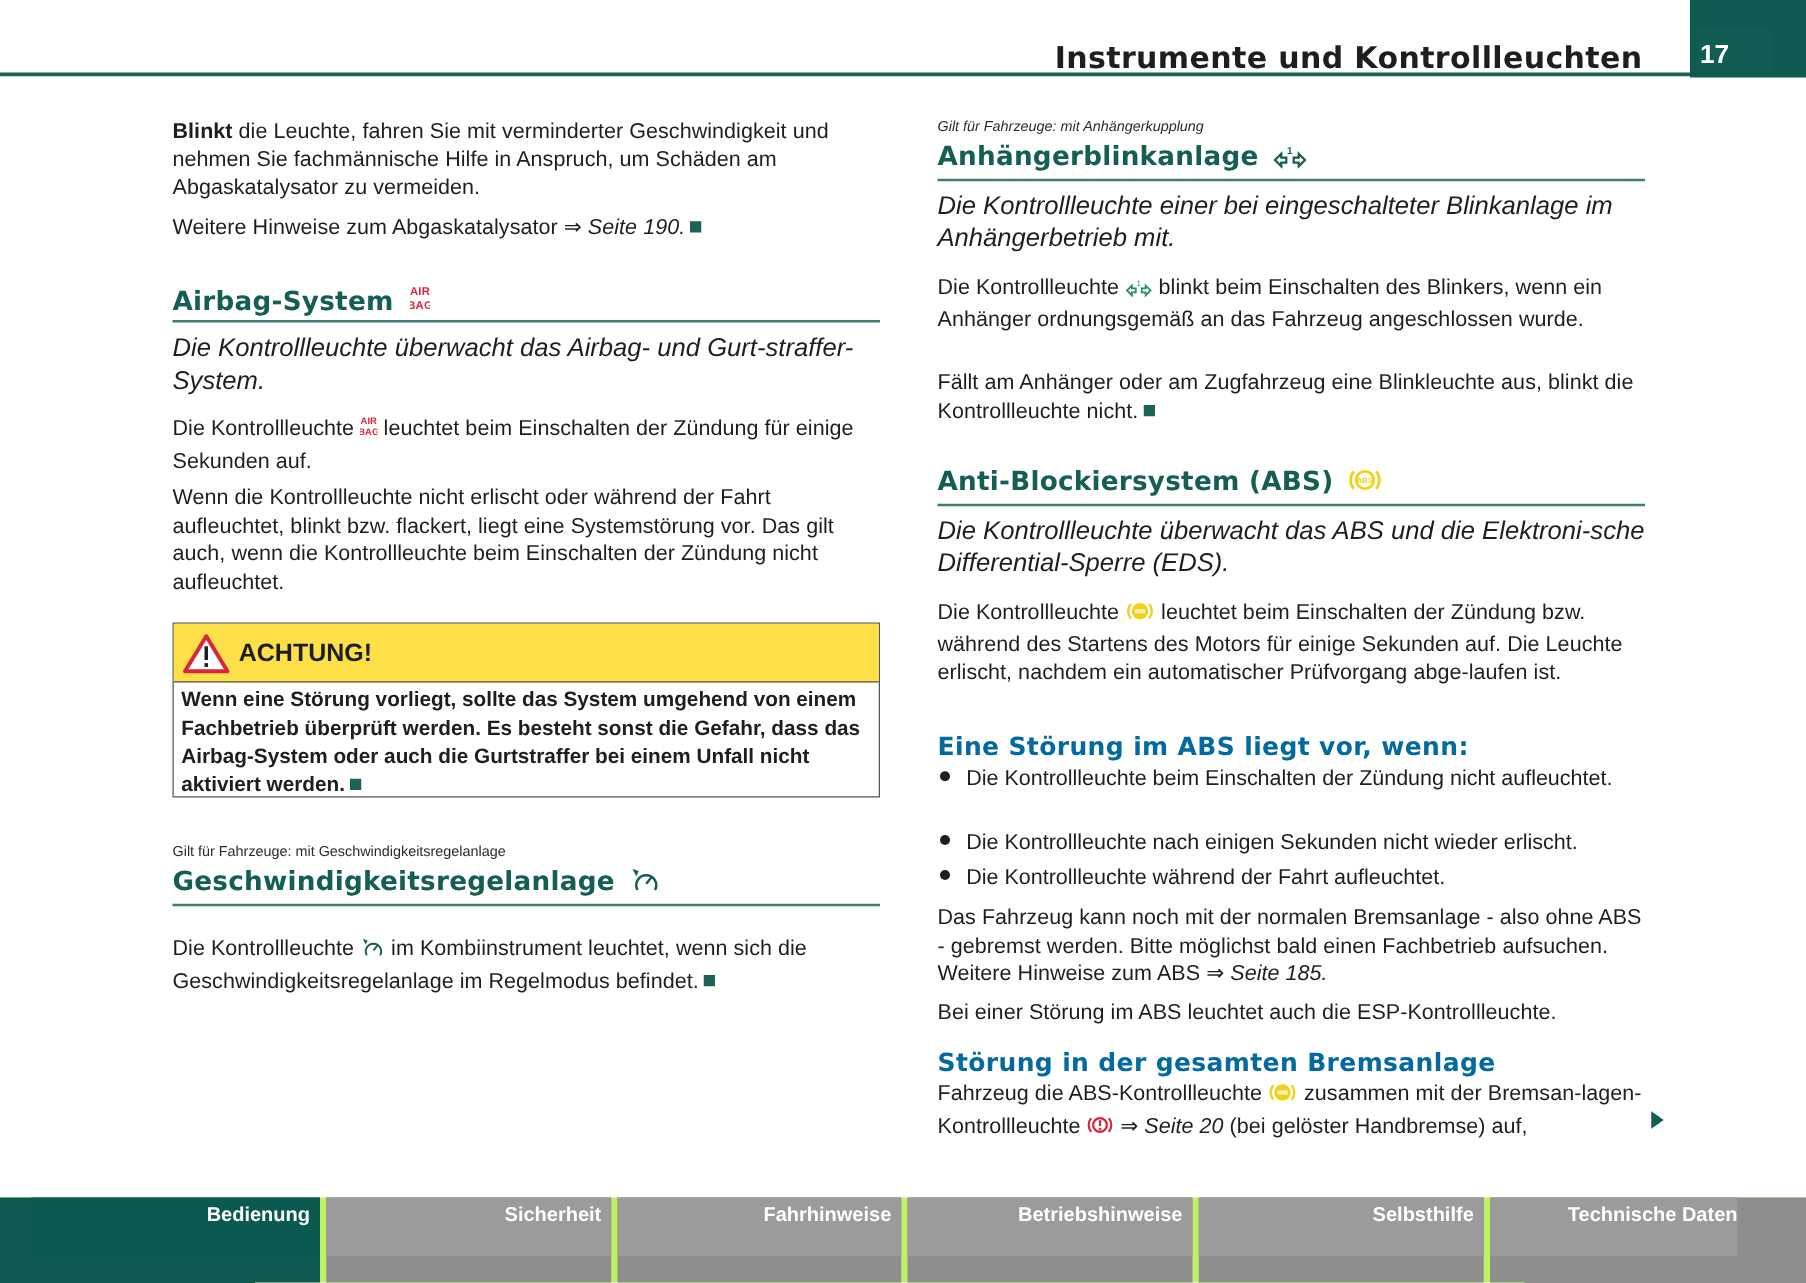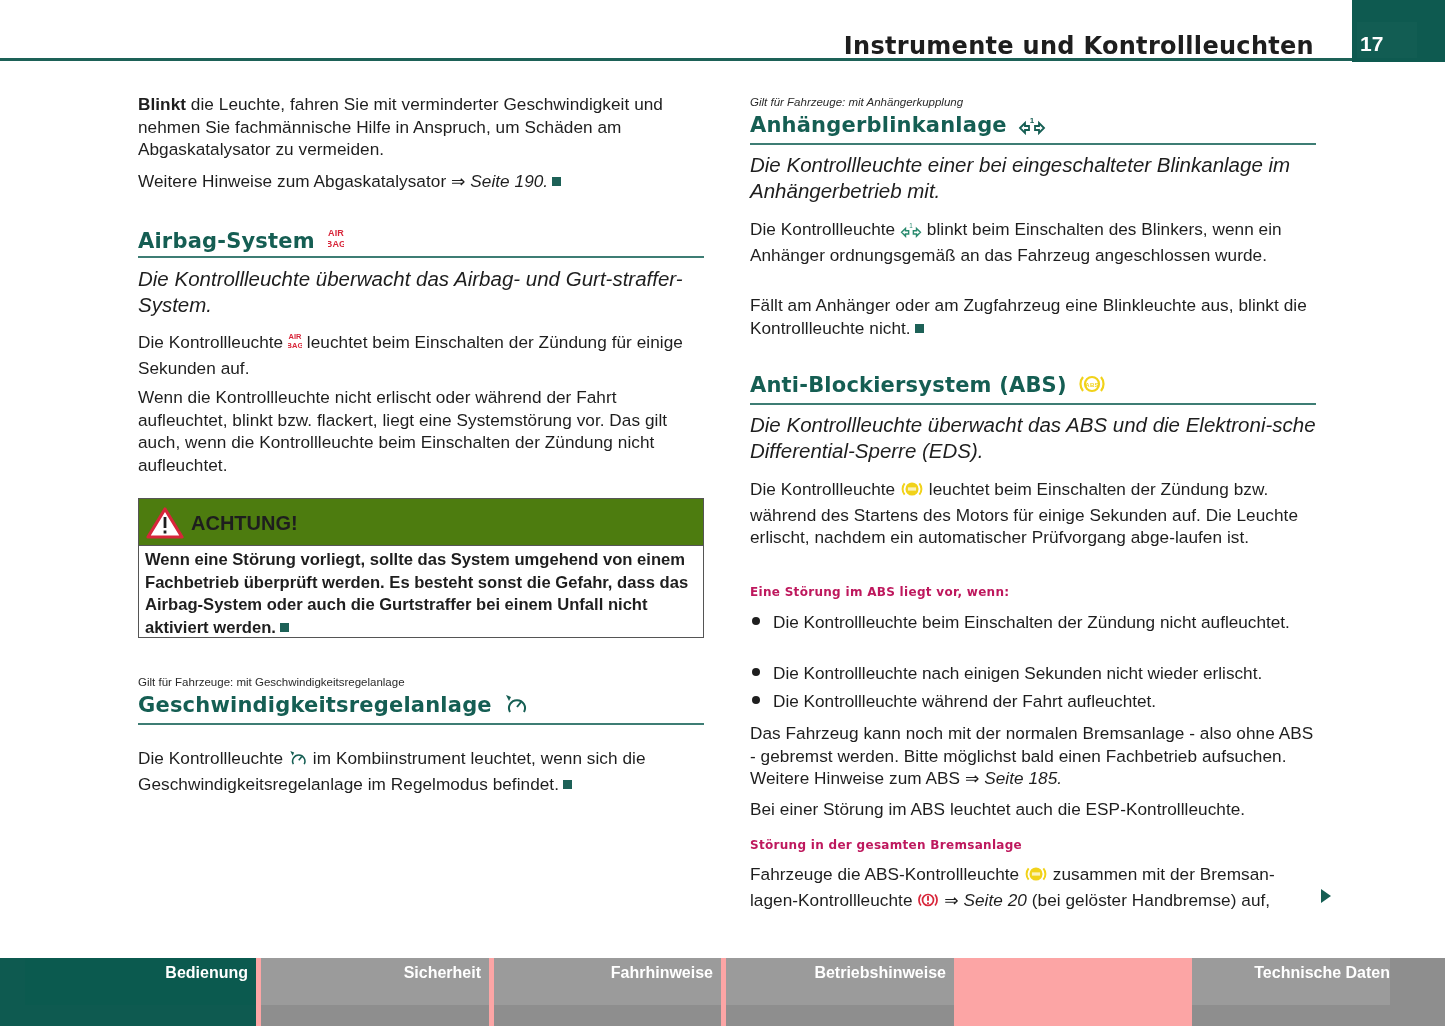--- a/index.html
+++ b/index.html
@@ -54,51 +54,51 @@
   .lead {
     position: absolute; left: 0; font-style: italic; font-size: 20.5px;
     line-height: 26px; color: #1e1e1e; margin: 0;
   }
   .applies {
     position: absolute; left: 0; font-size: 11.5px; color: #2a2a2a;
     white-space: nowrap;
   }
   .subheading {
     position: absolute; left: 0; font-family: "DejaVu Sans", sans-serif;
-    font-weight: bold; font-size: 12px; color: #be185d; white-space: nowrap;
+    font-weight: bold; font-size: 20px; color: #0369a1; white-space: nowrap;
     letter-spacing: 0.3px;
   }
   .icon-inline { display: inline-block; vertical-align: -3px; }
 
   .warning-box {
     position: absolute; left: 0; top: 498px; width: 564px; height: 138px;
     border: 1px solid #555;
   }
   .warning-head {
-    height: 46px; background: #4d7c0f; border-bottom: 1px solid #555; position: relative;
+    height: 46px; background: #fde047; border-bottom: 1px solid #555; position: relative;
   }
   .warning-title {
     position: absolute; left: 52px; top: 13px; font-weight: bold;
     font-size: 20px; color: #1e1e1e;
   }
   .warning-icon { position: absolute; left: 6px; top: 7px; }
   .warning-body {
     position: absolute; left: 6px; top: 50px; width: 556px;
     font-weight: bold; font-size: 16.6px; line-height: 22.6px; color: #1e1e1e;
   }
 
   .bullet-item { position: absolute; left: 0; font-size: 17.2px; line-height: 22.5px; }
   .bullet-dot {
     display: inline-block; width: 8px; height: 8px; border-radius: 50%;
     background: #1e1e1e; margin-right: 13px; vertical-align: 3px; margin-left: 2px;
   }
 
   .next-arrow { position: absolute; left: 1320px; top: 888px; cursor: pointer; }
 
-  .footer-nav { position: absolute; left: 0; top: 958px; width: 1445px; height: 68px; background: #fca5a5; }
+  .footer-nav { position: absolute; left: 0; top: 958px; width: 1445px; height: 68px; background: #bef264; }
   .nav-tab {
     position: absolute; top: 0; height: 68px; background: #8e8e8e; cursor: pointer;
   }
   .nav-tab .top { position: absolute; left: 0; top: 0; right: 0; height: 47px; background: #9b9b9b; }
   .nav-tab .label {
     position: absolute; right: 8px; top: 6px; font-weight: bold; font-size: 16px;
     color: #ffffff; white-space: nowrap; font-family: "Liberation Sans", sans-serif;
   }
   .nav-tab.active { background: #0e5a50; }
   .nav-tab.active .top { background: #0b5a4f; left: 25px; }
@@ -207,21 +207,21 @@
 
   <div class="subheading" style="top:585px;">Eine Störung im ABS liegt vor, wenn:</div>
   <div class="bullet-item" style="top:611px; width:566px;"><span class="bullet-dot"></span><span>Die Kontrollleuchte beim Einschalten der Zündung nicht aufleuchtet.</span></div>
   <div class="bullet-item" style="top:662px; width:580px;"><span class="bullet-dot"></span><span>Die Kontrollleuchte nach einigen Sekunden nicht wieder erlischt.</span></div>
   <div class="bullet-item" style="top:690px; width:566px;"><span class="bullet-dot"></span><span>Die Kontrollleuchte während der Fahrt aufleuchtet.</span></div>
 
   <p class="p" style="top:722px; width:566px;"><span>Das Fahrzeug kann noch mit der normalen Bremsanlage - also ohne ABS - gebremst werden. Bitte möglichst bald einen Fachbetrieb aufsuchen. Weitere Hinweise zum ABS ⇒ </span><span class="ref">Seite 185.</span></p>
   <p class="p" style="top:798px; width:566px;">Bei einer Störung im ABS leuchtet auch die ESP-Kontrollleuchte.</p>
 
   <div class="subheading" style="top:838px;">Störung in der gesamten Bremsanlage</div>
-  <p class="p" style="top:863px; width:570px;"><span>Fahrzeuge die ABS-Kontrollleuchte </span><span class="icon-inline"><svg width="24" height="18" viewBox="0 0 28 22">
+  <p class="p" style="top:863px; width:570px;"><span>Fahrzeug die ABS-Kontrollleuchte </span><span class="icon-inline"><svg width="24" height="18" viewBox="0 0 28 22">
           <circle cx="14" cy="11" r="8" fill="#f1d21a"></circle>
           <path d="M5 4 A11 11 0 0 0 5 18" fill="none" stroke="#f1d21a" stroke-width="2.4"></path>
           <path d="M23 4 A11 11 0 0 1 23 18" fill="none" stroke="#f1d21a" stroke-width="2.4"></path>
           <rect x="9" y="9" width="10" height="4" fill="#fff" opacity="0.7"></rect>
         </svg></span><span> zusammen mit der Bremsan-lagen-Kontrollleuchte </span><span class="icon-inline"><svg width="22" height="18" viewBox="0 0 28 22">
           <circle cx="14" cy="11" r="7" fill="none" stroke="#d8263a" stroke-width="2.2"></circle>
           <path d="M5 4 A11 11 0 0 0 5 18" fill="none" stroke="#d8263a" stroke-width="2.2"></path>
           <path d="M23 4 A11 11 0 0 1 23 18" fill="none" stroke="#d8263a" stroke-width="2.2"></path>
           <rect x="12.8" y="6" width="2.4" height="6" fill="#d8263a"></rect>
           <rect x="12.8" y="14" width="2.4" height="2.4" fill="#d8263a"></rect>
@@ -244,17 +244,21 @@
     <span class="label">Sicherheit</span>
   </div>
   <div class="nav-tab" style="left:494px; width:227px;">
     <div class="top"></div>
     <span class="label">Fahrhinweise</span>
   </div>
   <div class="nav-tab" style="left:726px; width:228px;">
     <div class="top"></div>
     <span class="label">Betriebshinweise</span>
   </div>
+  <div class="nav-tab" style="left:959px; width:228px;">
+    <div class="top"></div>
+    <span class="label">Selbsthilfe</span>
+  </div>
   <div class="nav-tab last" style="left:1192px; width:253px;">
     <div class="top"></div>
     <span class="label" style="right:55px;">Technische Daten</span>
   </div>
 </div>
 
 </body></html>

